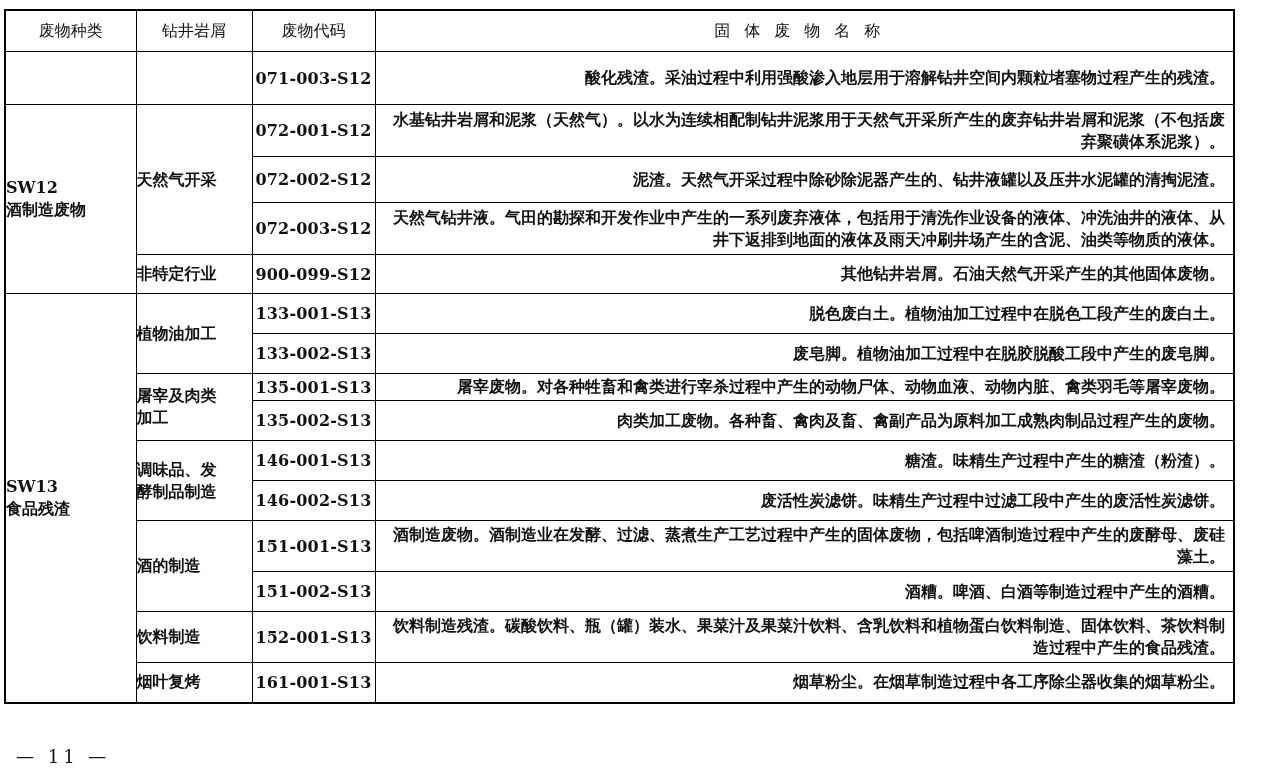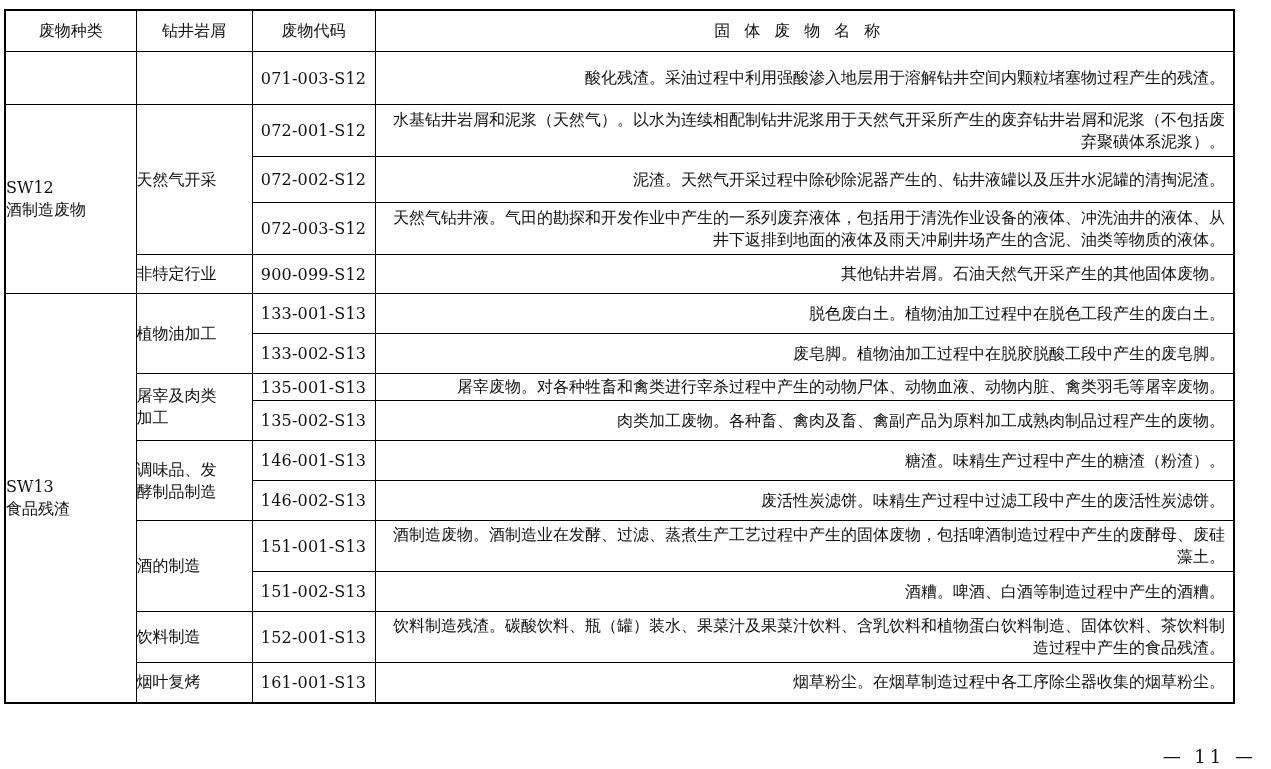--- a/index.html
+++ b/index.html
@@ -5,25 +5,25 @@
   html, body { margin:0; padding:0; background:#ffffff; }
   body { width:1271px; height:769px; position:relative; overflow:hidden;
          font-family:"DejaVu Serif","Liberation Serif",serif; color:#111; }
   table.waste { position:absolute; left:4px; top:9px; width:1229px;
          border-collapse:collapse; table-layout:fixed; }
   table.waste td, table.waste th { border:1px solid #000; padding:0; }
   table.waste { border:2px solid #000; }
   th { font-family:"DejaVu Sans","Liberation Sans",sans-serif; font-weight:normal;
        font-size:16px; height:40px; text-align:center; vertical-align:middle; }
   th.name-h { letter-spacing:14px; }
-  td { font-size:16px; vertical-align:middle; }
+  td { font-size:16px; vertical-align:middle;font-weight:bold; }
   td.cat, td.src { text-align:left; line-height:22px; }
   td.code { text-align:center; font-size:16px; letter-spacing:0.2px; }
   td.desc { text-align:right; padding:2px 8px !important; line-height:22px; font-size:16px; }
-  .page-num { position:absolute; top:746px; left:8px; width:1249px; text-align:right;
+  .page-num { position:absolute; top:746px; left:16px; width:1249px; text-align:left;
         font-size:18px; letter-spacing:4px; }
 </style>
 </head>
 <body>
 
 <table class="waste">
   <colgroup>
     <col style="width:131px">
       <col style="width:116px">
       <col style="width:123px">

